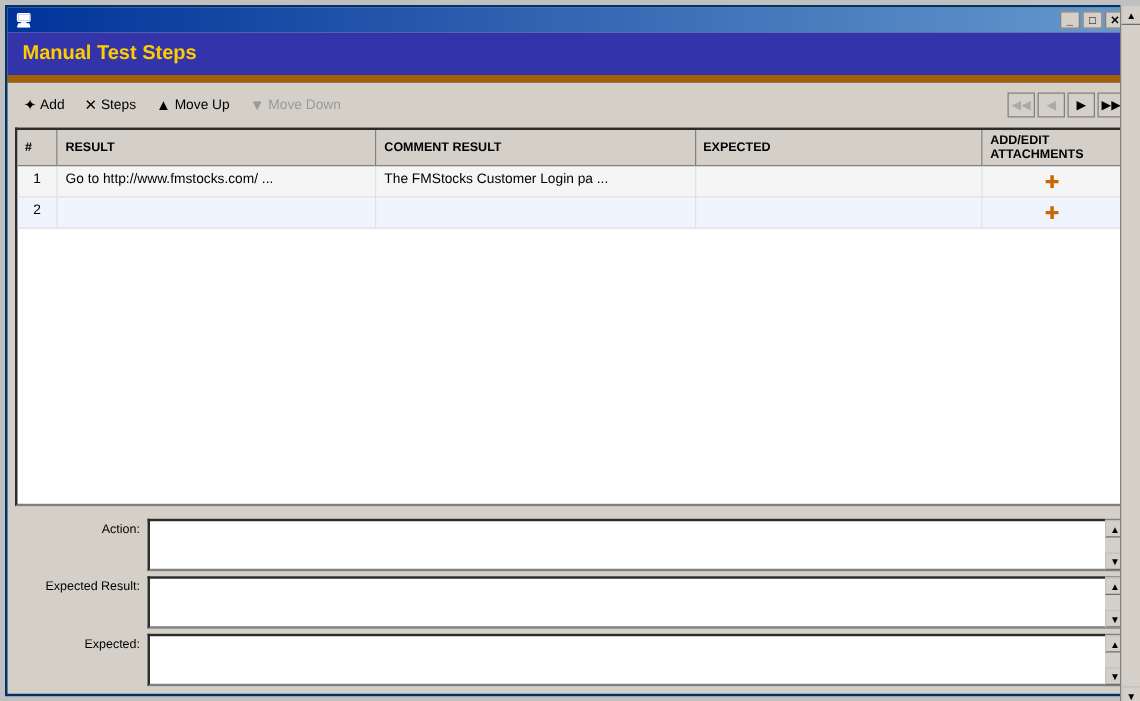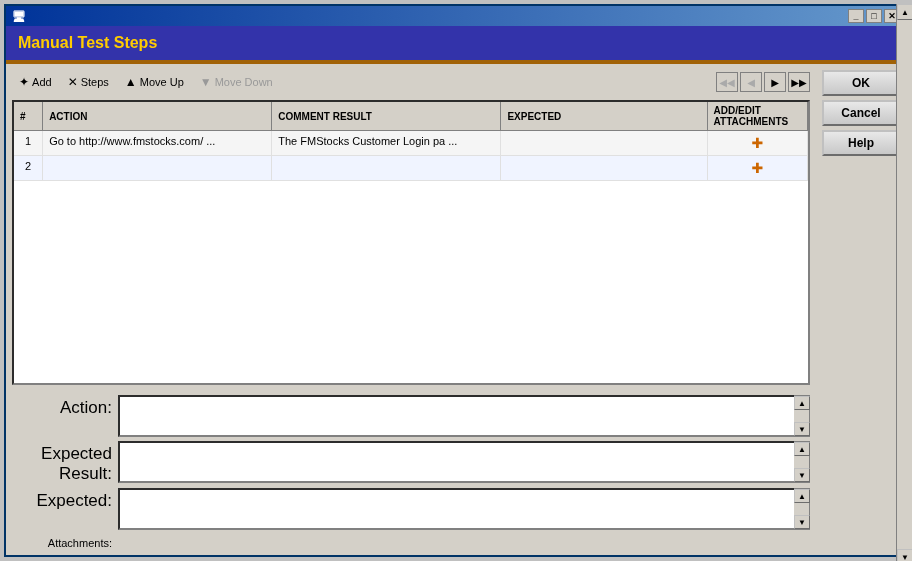--- a/index.html
+++ b/index.html
@@ -58,21 +58,21 @@
       cursor: pointer;
       color: #000;
     }
 
     .header-bar {
       background: #3333aa;
       color: #ffcc00;
       font-size: 16px;
       font-weight: bold;
       padding: 8px 12px;
-      border-bottom: 4px solid #a16207;
+      border-bottom: 6px solid #a16207;
     }
 
     .main-content {
       display: flex;
       flex: 1;
       overflow: hidden;
     }
 
     .left-panel {
       flex: 1;
@@ -229,21 +229,21 @@
 
     .form-row {
       display: flex;
       align-items: flex-start;
       gap: 6px;
     }
 
     .form-label {
       width: 100px;
       text-align: right;
-      font-size: 17px;
+      font-size: 10px;
       padding-top: 3px;
       flex-shrink: 0;
     }
 
     .form-field-wrapper {
       flex: 1;
       display: flex;
     }
 
     .form-textarea-inner {
@@ -358,21 +358,21 @@
             <div class="nav-btn">▶</div>
             <div class="nav-btn">▶▶</div>
           </div>
         </div>
 
         <div class="table-container">
           <table>
             <thead>
               <tr>
                 <th>#</th>
-                <th>ACTION</th>
+                <th>RESULT</th>
                 <th>COMMENT RESULT</th>
                 <th>EXPECTED</th>
                 <th style="text-align:left;">ADD/EDIT<br>ATTACHMENTS</th>
               </tr>
             </thead>
             <tbody id="table-body">
 
             <tr>
       <td class="num-col">1</td>
       <td class="action-col">Go to http://www.fmstocks.com/ ...</td>
@@ -424,33 +424,25 @@
             <div class="form-label">Expected:</div>
             <div class="form-field-wrapper">
               <textarea class="form-textarea-inner" style="height: 42px; border-top: 2px inset rgb(128, 128, 128); border-bottom: 2px inset rgb(128, 128, 128); border-left: 2px inset rgb(128, 128, 128); border-image: initial; resize: none; font-family: Arial, sans-serif; font-size: 11px; padding: 2px 4px; border-right: none;"></textarea>
               <div class="textarea-scrollbar">
                 <div class="sb-arrow">▲</div>
                 <div class="sb-arrow">▼</div>
               </div>
             </div>
           </div>
 
-          <div class="form-row attachments-row">
-            <div class="form-label attachments-label">Attachments:</div>
-          </div>
 
         </div>
 
       </div>
 
-      <div class="right-panel">
-        <button class="action-btn">OK</button>
-        <button class="action-btn">Cancel</button>
-        <button class="action-btn">Help</button>
-      </div>
 
     </div>
 
   </div>
 
   <div style="position:absolute; right:0; top:0; width:16px; height:561px; background:#d4d0c8; border-left:1px solid #808080; display:flex; flex-direction:column; justify-content:space-between;">
     <div style="width:16px; height:16px; background:#d4d0c8; border:1px outset #c0c0c0; display:flex; align-items:center; justify-content:center; font-size:8px; cursor:pointer;">▲</div>
     <div style="width:16px; height:16px; background:#d4d0c8; border:1px outset #c0c0c0; display:flex; align-items:center; justify-content:center; font-size:8px; cursor:pointer;">▼</div>
   </div>
 

